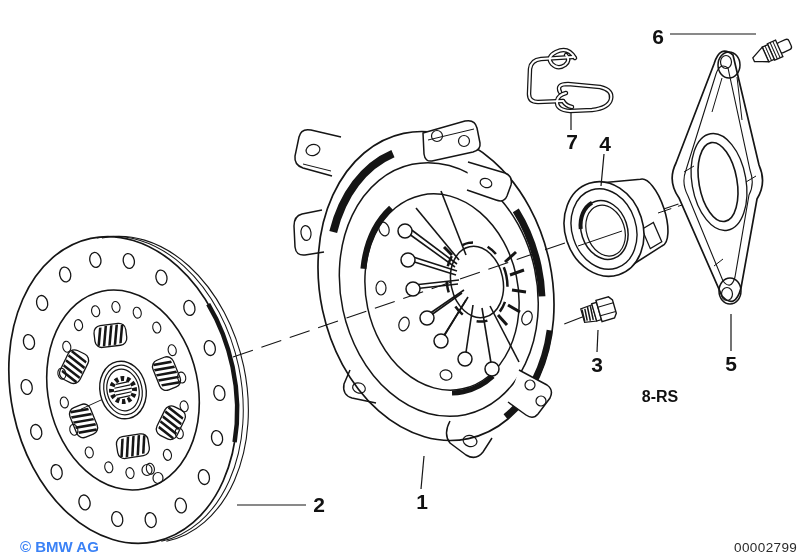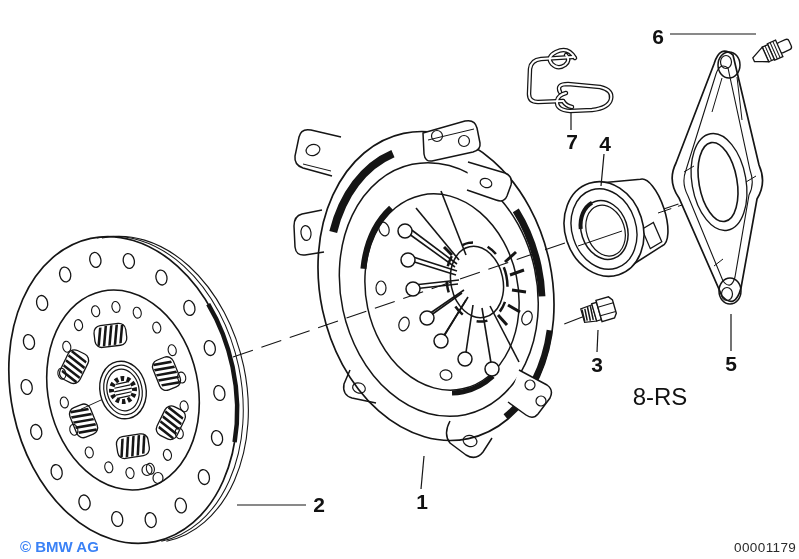--- a/index.html
+++ b/index.html
@@ -8,21 +8,21 @@
     font-family:"Liberation Sans",sans-serif;color:#111;
   }
   #artwork{position:absolute;left:0;top:0;}
   .callout{
     position:absolute;transform:translate(-50%,-50%);
     font-weight:bold;font-size:21px;line-height:1;color:#111;
     letter-spacing:0px;user-select:none;
   }
   .code-label{
     position:absolute;transform:translate(-50%,-50%);
-    font-weight:normal;font-size:24px;color:#111;
+    font-weight:bold;font-size:16px;color:#111;
   }
   .copyright{
     position:absolute;left:20px;top:538px;
     font-weight:bold;font-size:15px;color:#3b82f6;
   }
   .doc-number{
     position:absolute;left:734px;top:540px;
     font-weight:normal;font-size:13.5px;color:#2a2a2a;letter-spacing:.4px;
   }
 </style>
@@ -350,15 +350,15 @@
   <div class="callout" style="left:319px;top:504px">2</div>
   <div class="callout" style="left:597px;top:364px">3</div>
   <div class="callout" style="left:605px;top:143px">4</div>
   <div class="callout" style="left:731px;top:363px">5</div>
   <div class="callout" style="left:658px;top:36px">6</div>
   <div class="callout" style="left:572px;top:141px">7</div>
 
   <div class="code-label" style="left:660px;top:397px">8-RS</div>
 
   <div class="copyright">© BMW AG</div>
-  <div class="doc-number">00001179</div>
+  <div class="doc-number">00002799</div>
 
 </div>
 
 </body></html>

